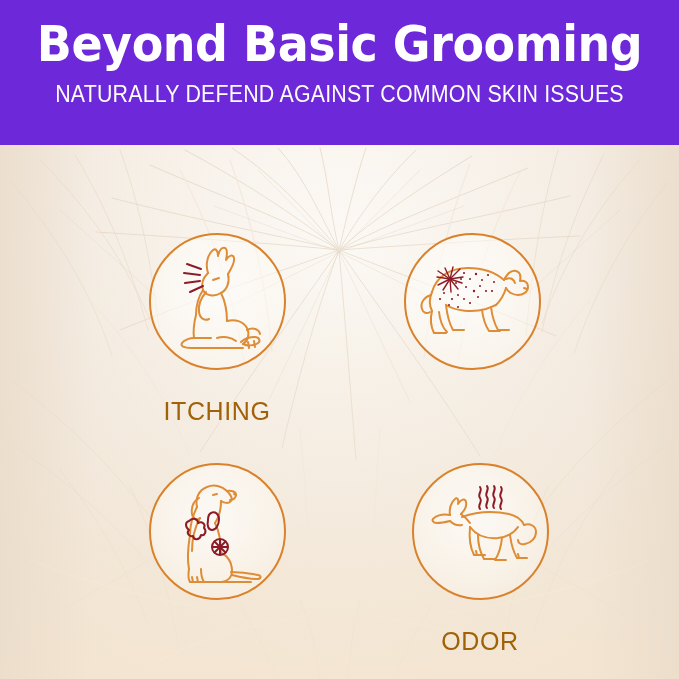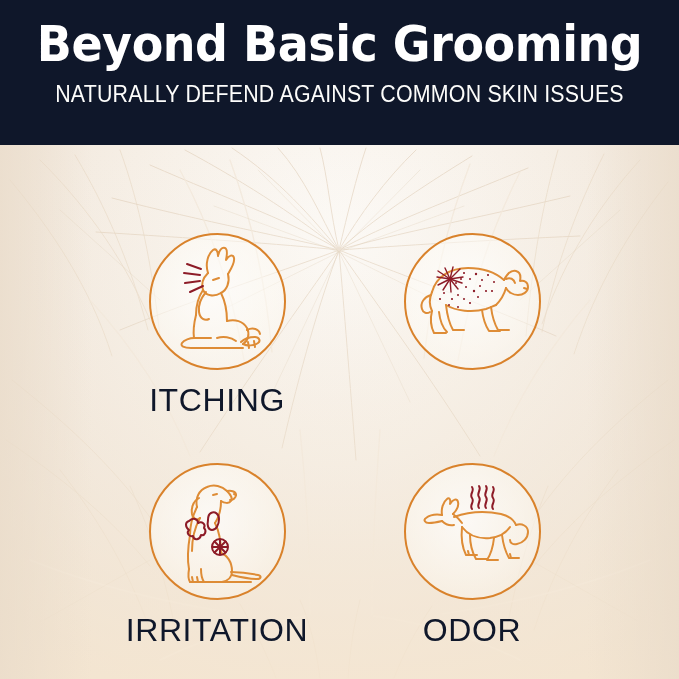--- a/index.html
+++ b/index.html
@@ -27,21 +27,21 @@
     height: 679px;
   }
 
   
   .header {
     position: absolute;
     left: 0;
     top: 0;
     width: 679px;
     height: 145px;
-    background: #0f172a;
+    background: #6d28d9;
     z-index: 5;
     text-align: center;
   }
   .header-title {
     margin: 0;
     padding-top: 14px;
     font-family: "DejaVu Sans", sans-serif;
     font-weight: bold;
     font-size: 50px;
     line-height: 60px;
@@ -75,21 +75,21 @@
     z-index: 4;
   }
   .badge {
     position: absolute;
     width: 200px;
     text-align: center;
   }
   .badge-itching    { left: 117px; top: 88px; }
   .badge-dryness    { left: 372px; top: 88px; }
   .badge-irritation { left: 117px; top: 318px; }
-  .badge-odor       { left: 372px; top: 318px; }
+  .badge-odor       { left: 380px; top: 318px; }
 
   .circle {
     position: relative;
     width: 137px;
     height: 137px;
     margin: 0 auto;
     border-radius: 50%;
     border: 2px solid #d9822b;
     box-sizing: border-box;
     background: radial-gradient(circle at 45% 42%,
@@ -97,27 +97,27 @@
                 rgba(255,253,248,0.46) 55%,
                 rgba(255,250,243,0.12) 100%);
     overflow: hidden;
   }
   .circle svg {
     position: absolute;
     left: 0;
     top: 0;
   }
   .badge-label {
-    margin-top: 15px;
+    margin-top: 26px;
     font-family: "Liberation Sans", sans-serif;
     font-weight: normal;
-    font-size: 32px;
+    font-size: 25px;
     line-height: 30px;
     letter-spacing: 0.6px;
-    color: #0f172a;
+    color: #a16207;
     white-space: nowrap;
   }
 </style>
 </head>
 <body>
 
 <div class="canvas">
 
   <svg class="fur-bg" width="679" height="679" viewBox="0 0 679 679" aria-hidden="true">
     <defs>
@@ -392,21 +392,20 @@
                      C 56 66, 54 71, 50 70 C 49 75, 43 76, 42 71
                      C 38 72, 35 68, 38 65 C 34 62, 34 57, 38 56 Z"></path>
             <path d="M60 48 C 64 46, 68 49, 68 54 C 68 60, 65 65, 61 65
                      C 57 65, 56 60, 57 55 C 57 51, 58 49, 60 48 Z"></path>
             <circle cx="69" cy="82" r="8"></circle>
             <path d="M69 74 L 69 90 M 61 82 L 77 82
                      M 63 76 L 75 88 M 75 76 L 63 88"></path>
           </g>
         </svg>
       </div>
-      <div class="badge-label">IRRITATION</div>
     </div>
 
     <div class="badge badge-odor">
       <div class="circle">
         <svg width="137" height="137" viewBox="0 0 137 137" aria-hidden="true">
           <g fill="none" stroke="#de8c36" stroke-width="2" stroke-linecap="round" stroke-linejoin="round">
 
             <path d="M36 50 C 30 49, 24 50, 20 53 C 17 55, 19 58, 23 58
                      C 27 58, 32 57, 36 56"></path>
 

